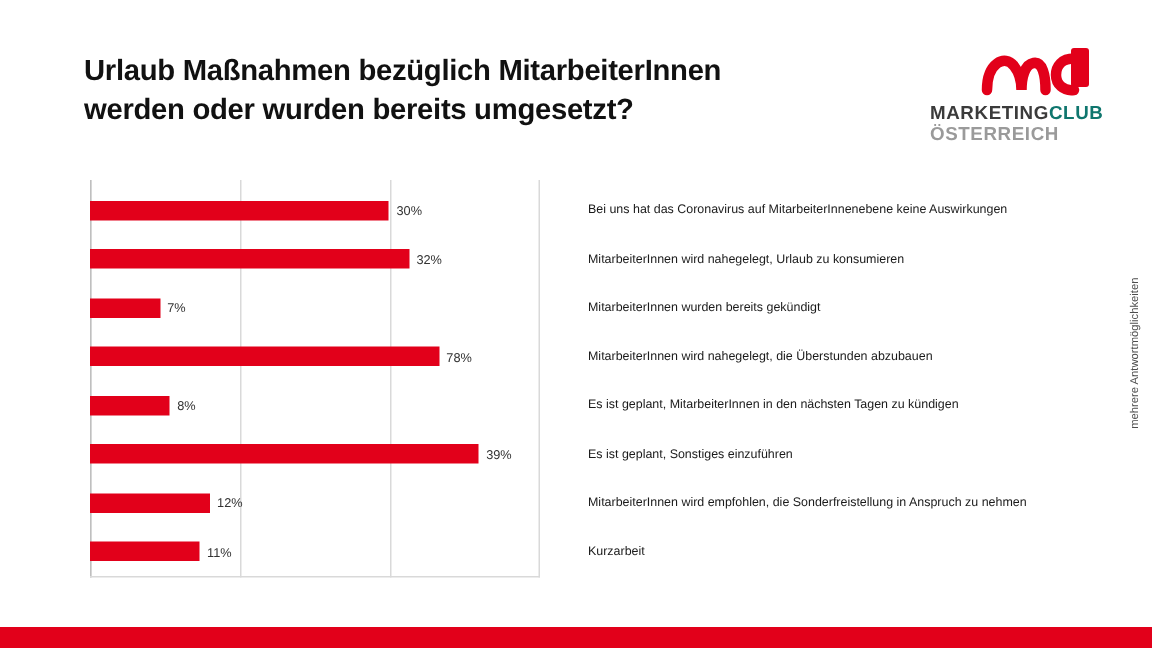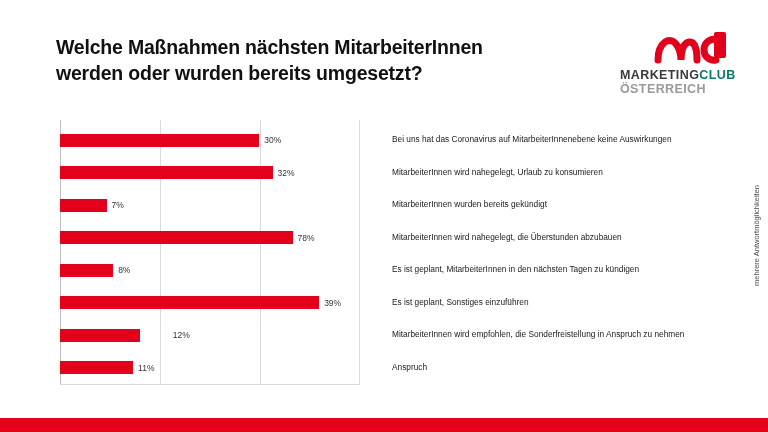--- a/index.html
+++ b/index.html
@@ -169,21 +169,21 @@
     height: 14px;
     background: #e2001a;
   }
 </style>
 </head>
 <body>
 
 <div class="slide">
 
   <div class="title">
-    <span class="title-line">Welche Maßnahmen nächsten MitarbeiterInnen</span>
+    <span class="title-line">Urlaub Maßnahmen bezüglich MitarbeiterInnen</span>
     <span class="title-line">werden oder wurden bereits umgesetzt?</span>
   </div>
 
   <div class="logo">
     <div class="logo-mark">
       <svg width="74" height="34" viewBox="0 0 74 34" xmlns="http://www.w3.org/2000/svg">
         <path d="M4 30 C4 12, 16 6, 22 14 C26 19, 27 24, 27 30 L27 30 C27 22, 29 13, 35 12 C41 11, 43 20, 43 30" fill="none" stroke="#e2001a" stroke-width="7" stroke-linecap="round"></path>
         <path d="M62 9 C54 9, 50 14, 50 20 C50 26, 55 31, 62 30" fill="none" stroke="#e2001a" stroke-width="7" stroke-linecap="round"></path>
         <rect x="60" y="2" width="12" height="26" rx="2" fill="#e2001a"></rect>
       </svg>
@@ -221,39 +221,39 @@
           <span class="bar-label">78%</span>
         </div>
         <div class="bar-row" style="top: 134px;">
           <div class="bar" style="width: 53.1556px; background: rgb(226, 0, 26);"></div>
           <span class="bar-label">8%</span>
         </div>
         <div class="bar-row" style="top: 166.5px;">
           <div class="bar" style="width: 259.133px; background: rgb(226, 0, 26);"></div>
           <span class="bar-label">39%</span>
         </div>
-        <div class="bar-row" style="top: 199px; gap: 28px;">
+        <div class="bar-row" style="top: 199px;">
           <div class="bar" style="width: 79.7333px; background: rgb(226, 0, 26);"></div>
           <span class="bar-label">12%</span>
         </div>
         <div class="bar-row" style="top: 231.5px;">
           <div class="bar" style="width: 73.0889px; background: rgb(226, 0, 26);"></div>
           <span class="bar-label">11%</span>
         </div>
       </div>
   </div>
 
   <div class="cats" id="cats">
       <div class="cat" style="top: 4px;">Bei uns hat das Coronavirus auf MitarbeiterInnenebene keine Auswirkungen</div>
       <div class="cat" style="top: 36.5px;">MitarbeiterInnen wird nahegelegt, Urlaub zu konsumieren</div>
       <div class="cat" style="top: 101.5px;">MitarbeiterInnen wird nahegelegt, die Überstunden abzubauen</div>
       <div class="cat" style="top: 69px;">MitarbeiterInnen wurden bereits gekündigt</div>
       <div class="cat" style="top: 134px;">Es ist geplant, MitarbeiterInnen in den nächsten Tagen zu kündigen</div>
       <div class="cat" style="top: 166.5px;">Es ist geplant, Sonstiges einzuführen</div>
       <div class="cat" style="top: 199px;">MitarbeiterInnen wird empfohlen, die Sonderfreistellung in Anspruch zu nehmen</div>
-      <div class="cat" style="top: 231.5px;">Anspruch</div>
+      <div class="cat" style="top: 231.5px;">Kurzarbeit</div>
     </div>
 
   <div class="side-caption">mehrere Antwortmöglichkeiten</div>
 
   <div class="bottom-bar"></div>
 
 </div>
 
 </body></html>

